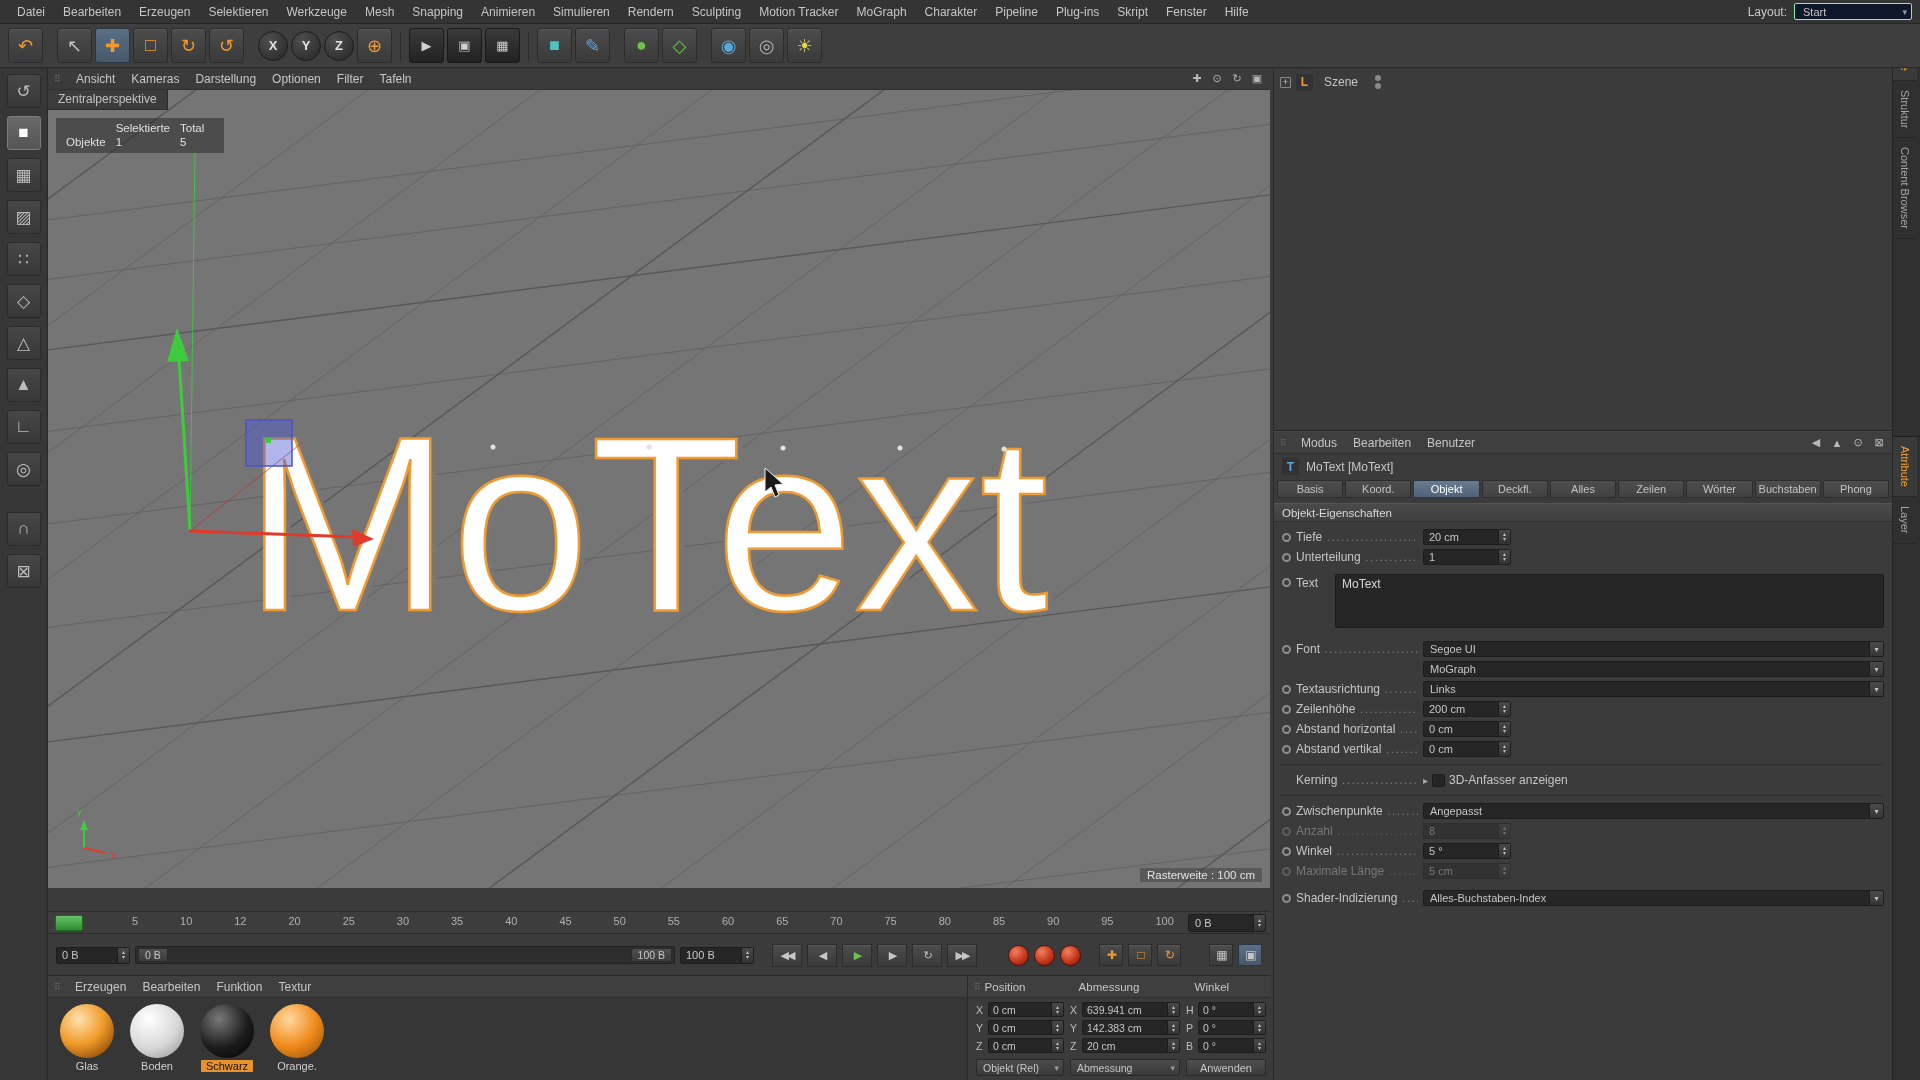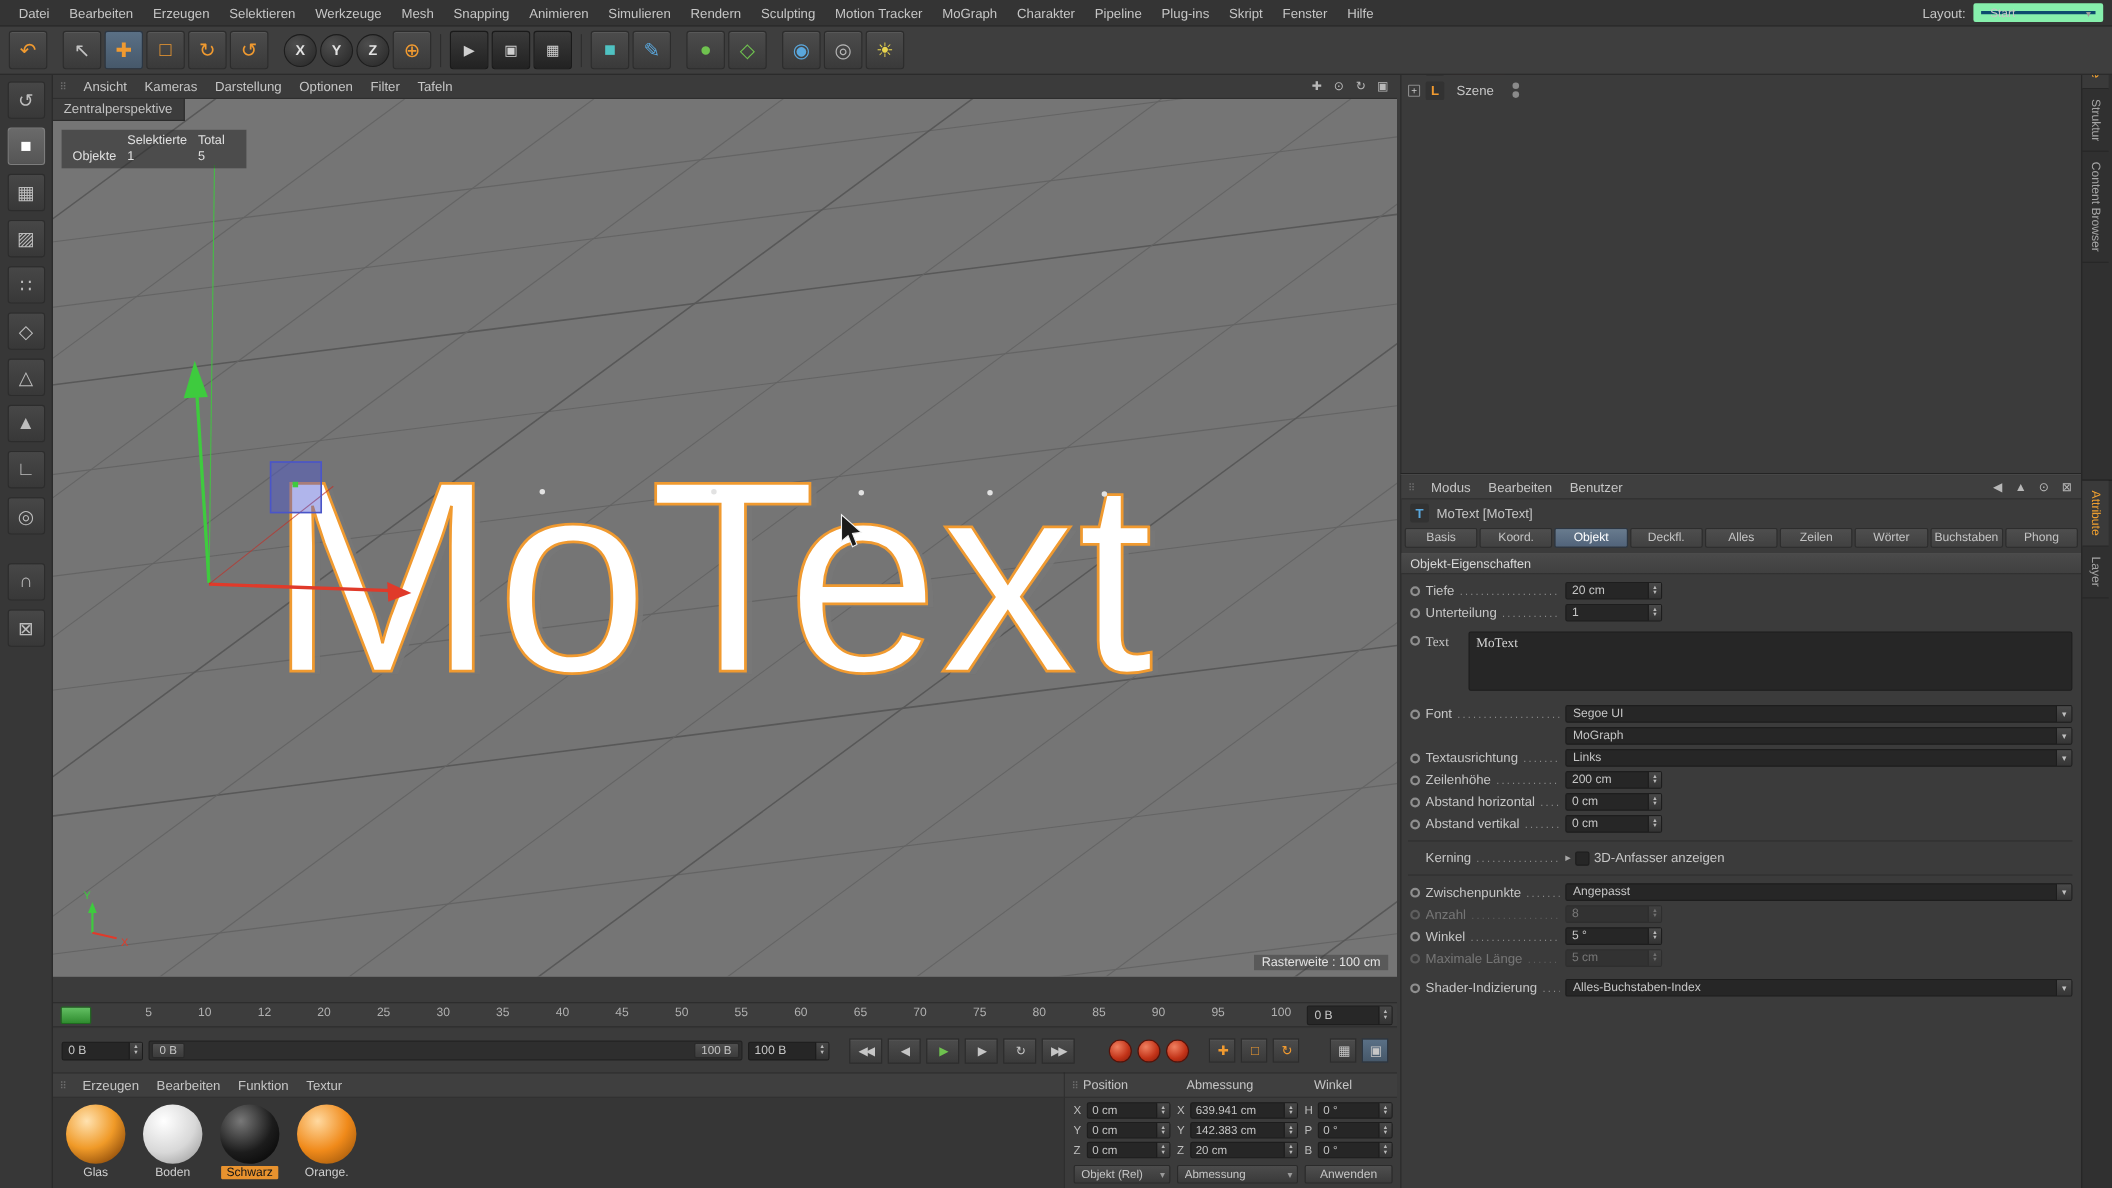--- a/index.html
+++ b/index.html
@@ -6,21 +6,21 @@
   html,body { margin:0; padding:0; background:#222; }
   body { font-family:"Liberation Sans", sans-serif; font-size:12px; color:#c6c6c6; }
   #app { position:relative; width:1920px; height:1080px; background:#3b3b3b; overflow:hidden; }
 
   
   .menubar { position:absolute; left:0; top:0; width:1920px; height:24px; background:#343434;
              border-bottom:1px solid #282828; display:flex; align-items:center; padding:0 8px; z-index:30; }
   .menu-items { display:flex; }
   .mi { padding:3px 9px; white-space:nowrap; cursor:default; }
   .layout-chooser { margin-left:auto; display:flex; align-items:center; gap:7px; }
-  .layout-select { background:#0c4a6e; border:7px solid #86efac; border-radius:2px; width:118px; height:17px;
+  .layout-select { background:#0f172a; border:1px solid #86efac; border-radius:2px; width:118px; height:17px;
                    display:flex; align-items:center; padding:0 4px 0 8px; }
   .layout-select .val { flex:1; font-size:11px; }
   .ddarr { color:#9a9a9a; font-size:9px; }
 
   
   .toolbar { position:absolute; left:0; top:24px; width:1920px; height:44px; background:#3e3e3e;
              border-bottom:1px solid #292929; display:flex; align-items:center; padding:0 8px; gap:3px; z-index:25; }
   .tbtn { width:35px; height:35px; border-radius:3px; display:flex; align-items:center; justify-content:center;
           font-size:18px; color:#c2c2c2; }
   .raised { background:linear-gradient(#4c4c4c,#3a3a3a); border:1px solid #2c2c2c; box-shadow:inset 0 1px 0 #585858; }
@@ -677,21 +677,21 @@
             <span class="spinner aspin">
           <span class="spv">1</span>
           <span class="sparr">
                 <i>▴</i>
                 <i>▾</i>
               </span>
             </span>
           </span>
       </div>
       <div class="agap"></div>
-      <div class="arow" style="height:58px; align-items:flex-start;font-family:Liberation Serif, serif;">
+      <div class="arow" style="height:58px; align-items:flex-start;">
         <span class="adot" style="margin-top:4px;"></span>
         <span class="albl nolead" style="width:34px; min-width:34px; margin-top:2px;">Text</span>
         <span class="atext">MoText</span>
       </div>
       <div class="agap"></div>
       <div class="arow">
         <span class="adot"></span>
         <span class="albl">Font</span>
         <span class="actl">
             <span class="addl">

